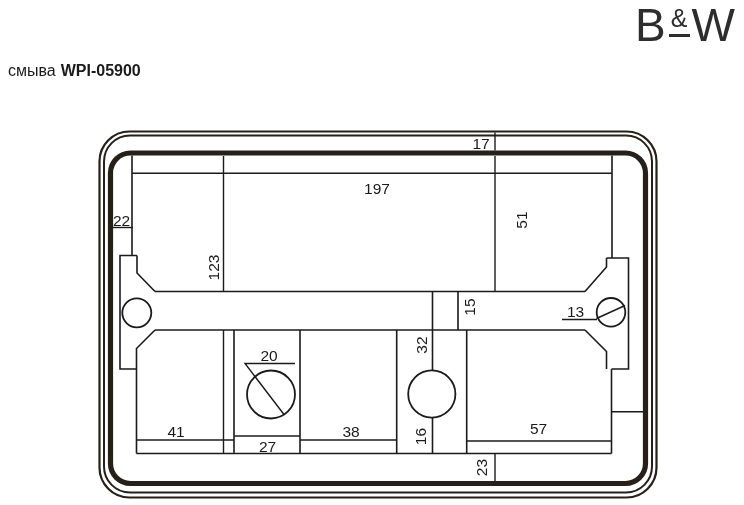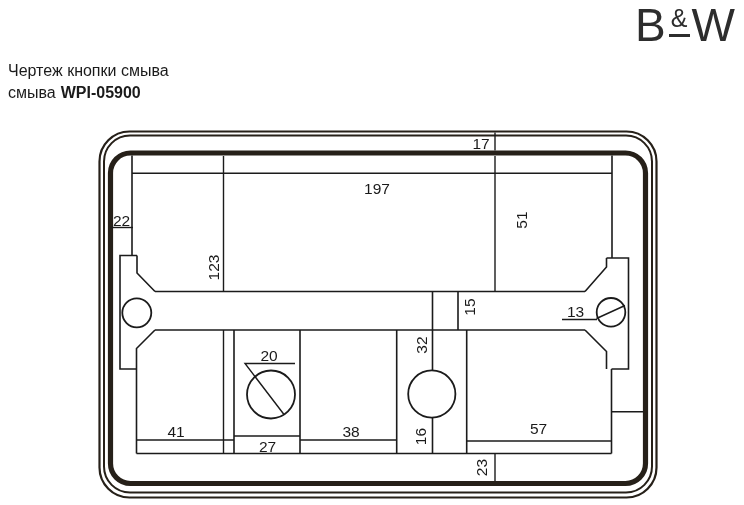--- a/index.html
+++ b/index.html
@@ -30,21 +30,20 @@
     font-family:"Liberation Sans", sans-serif;
     font-size:15.5px;
   }
 </style>
 </head>
 <body>
 
 <div class="page">
 
   <div class="title-block">
-    <div>Чертеж кнопки смыва</div>
     <div><span>смыва</span><span class="series-code">WPI-05900</span></div>
   </div>
 
   <div class="logo">
     <span class="logo-letter">B</span>
     <span class="logo-amp-col">
       <span class="logo-amp">&amp;</span>
       <span class="logo-amp-line"></span>
     </span>
     <span class="logo-letter">W</span>

